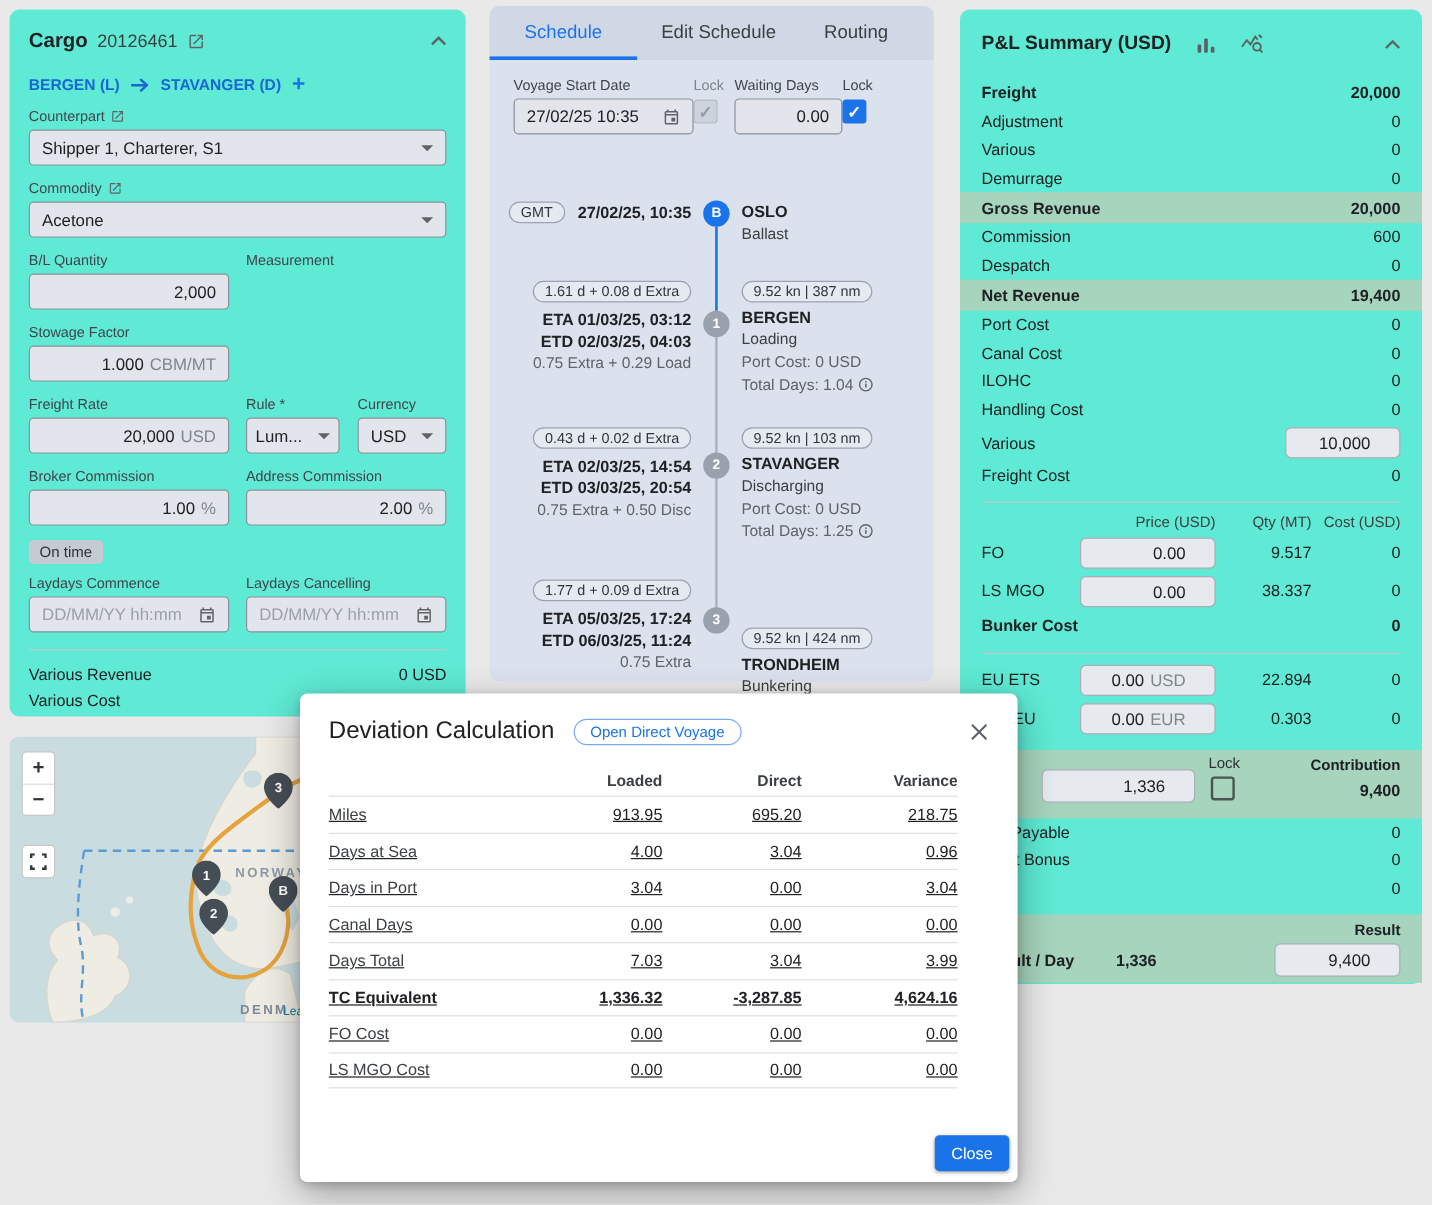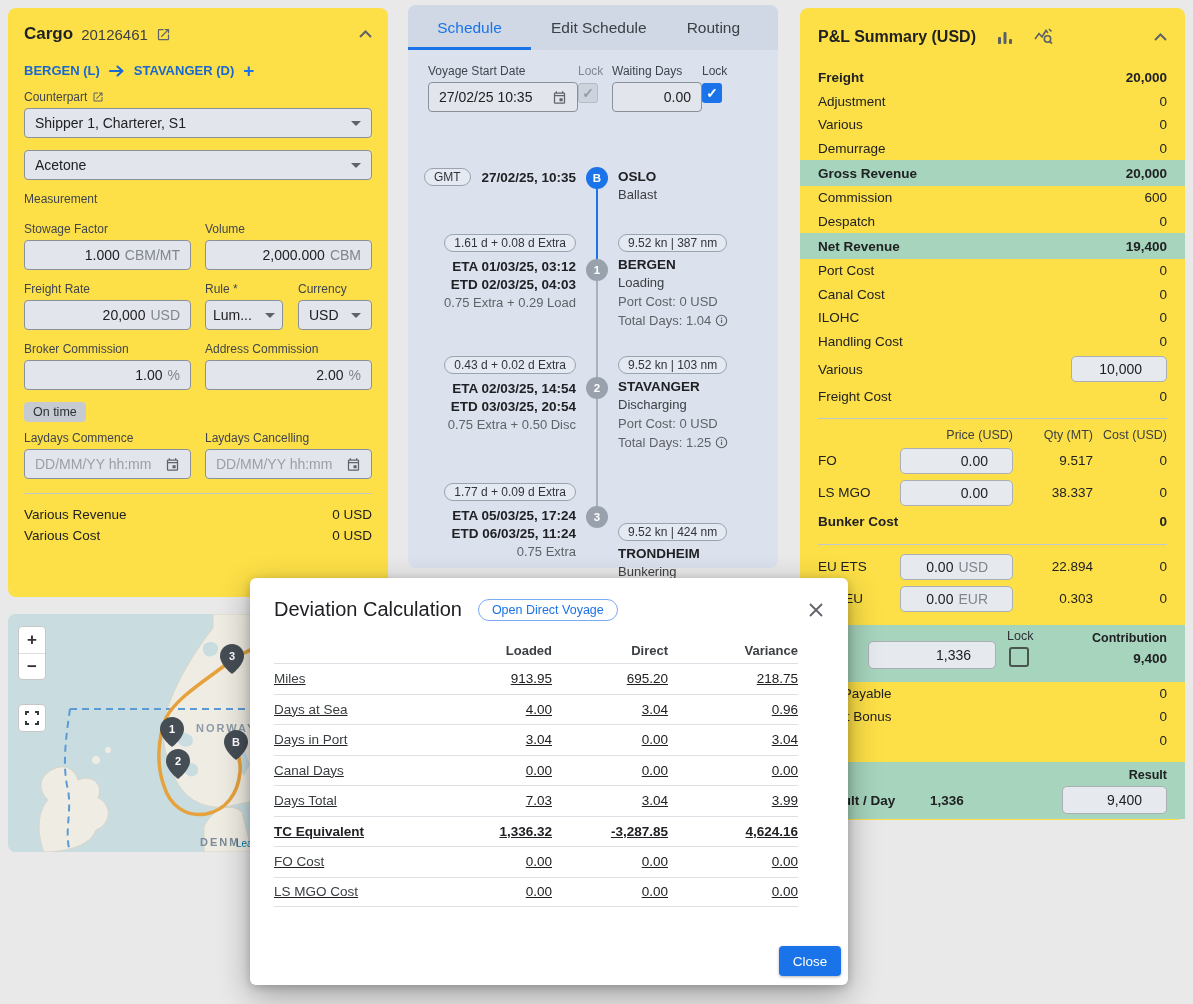--- a/index.html
+++ b/index.html
@@ -1,18 +1,18 @@
 <!DOCTYPE html>
 <html><head>
 <meta charset="utf-8">
 <style>
   * { margin:0; padding:0; box-sizing:border-box; }
   html,body { width:1193px; height:1004px; }
   body { background:#e9e9e9; font-family:"Liberation Sans", sans-serif; color:#202124; position:relative; overflow:hidden; }
-  .panel { position:absolute; background:#fde047; border-radius:8px; }
+  .panel { position:absolute; background:#5eead4; border-radius:8px; }
   
   .lbl { font-size:12px; color:#40454d; margin-bottom:4px; display:flex; align-items:center; gap:5px; }
   .inp { background:#e2e5eb; border:1px solid #8b919b; border-radius:4px; height:30px; display:flex; align-items:center; padding:0 10px; font-size:14px; color:#202124; }
   .inp .unit { color:#80868e; margin-left:5px; }
   .inp.num { justify-content:flex-end; }
   .inp .caret { margin-left:auto; width:0; height:0; border-left:5px solid transparent; border-right:5px solid transparent; border-top:5px solid #5f6368; }
   .inp.ph { color:#9aa0a6; }
   .chip { display:inline-flex; align-items:center; border:1px solid #9aa3af; border-radius:10px; padding:1px 9px; font-size:12px; color:#30353b; background:#e4e9f2; white-space:nowrap; }
   .checkbox { width:20px; height:20px; border-radius:3px; display:flex; align-items:center; justify-content:center; font-size:14px; font-weight:bold; }
   .checkbox.blue { background:#1a73e8; color:#fff; }
@@ -142,45 +142,52 @@
           </svg>
         </span>
     </div>
     <div class="inp">
         <span>Shipper 1, Charterer, S1</span>
         <span class="caret"></span>
       </div>
   </div>
 
   <div class="frow">
+    <div class="lbl">
+        <span>Commodity</span>
+      <span>
+          <svg width="12" height="12" viewBox="0 0 24 24" fill="#5f6368">
+            <path d="M19 19H5V5h7V3H5a2 2 0 0 0-2 2v14a2 2 0 0 0 2 2h14c1.1 0 2-.9 2-2v-7h-2v7zM14 3v2h3.59l-9.83 9.83 1.41 1.41L19 6.41V10h2V3h-7z"></path>
+          </svg>
+        </span>
+    </div>
     <div class="inp">
         <span>Acetone</span>
         <span class="caret"></span>
       </div>
   </div>
 
   <div class="fgrid frow">
+    <div>
+      <div class="lbl">B/L Quantity</div>
+      <div class="inp num">
+          <span>2,000</span>
+        </div>
+    </div>
     <div>
       <div class="lbl">Measurement</div>
     </div>
   </div>
 
   <div class="fgrid frow">
     <div>
       <div class="lbl">Stowage Factor</div>
       <div class="inp num">
           <span>1.000</span>
           <span class="unit">CBM/MT</span>
-        </div>
-    </div>
-    <div>
-      <div class="lbl">Volume</div>
-      <div class="inp num">
-          <span>2,000.000</span>
-          <span class="unit">CBM</span>
         </div>
     </div>
   </div>
 
   <div class="fgrid frow">
     <div>
       <div class="lbl">Freight Rate</div>
       <div class="inp num">
           <span>20,000</span>
           <span class="unit">USD</span>

